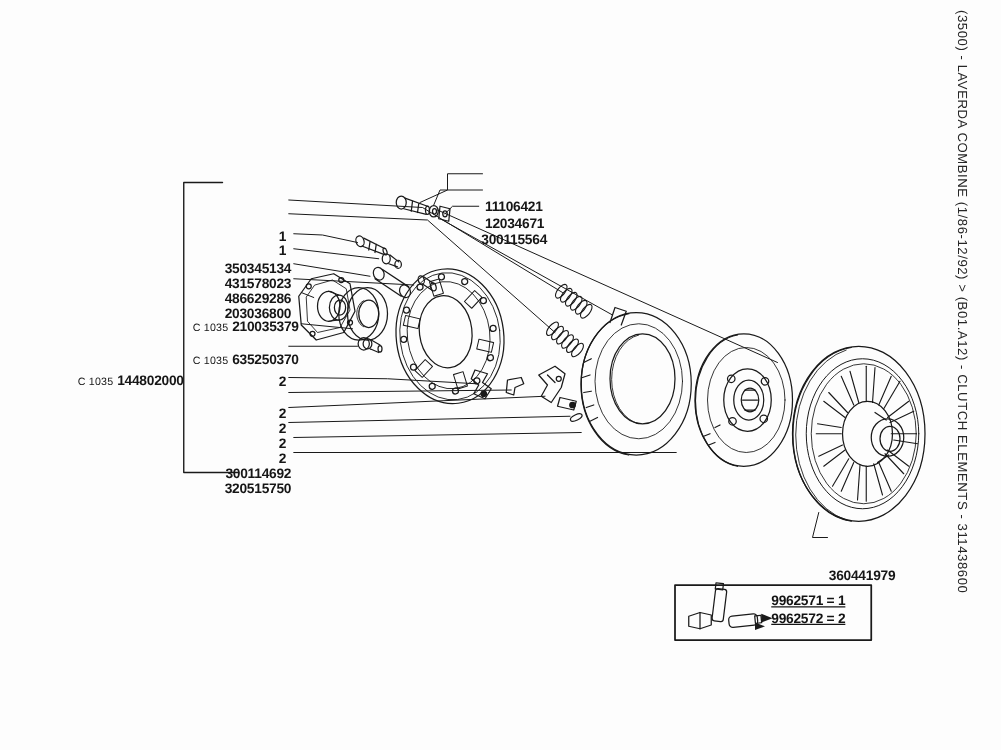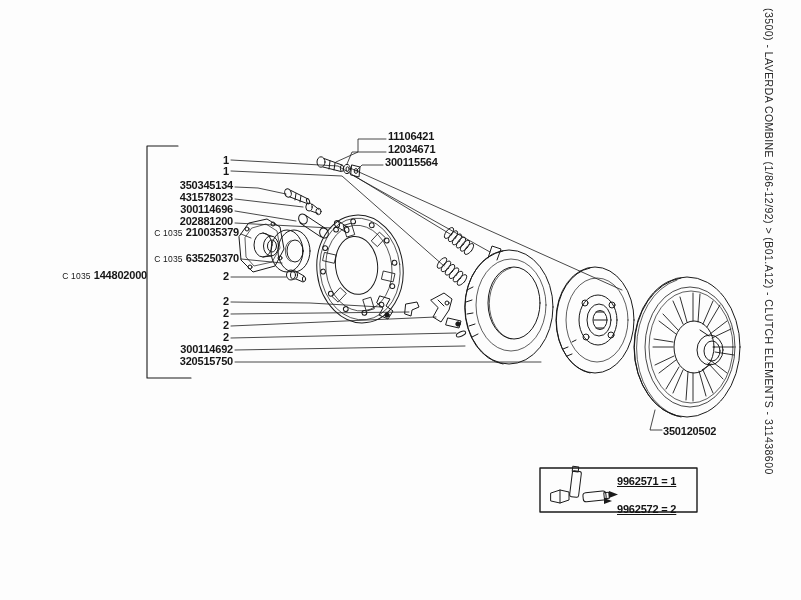--- a/index.html
+++ b/index.html
@@ -1,20 +1,20 @@
 <!DOCTYPE html>
 <html><head>
 <meta charset="utf-8">
 <style>
   html,body{margin:0;padding:0;}
   #page{position:relative;width:801px;height:600px;background:#fdfdfd;overflow:hidden;
         font-family:"Liberation Sans",sans-serif;}
   svg{position:absolute;left:0;top:0;}
   .lbl{position:absolute;font:700 11px/11px "Liberation Sans",sans-serif;color:#161616;
-       letter-spacing:-0.2px;white-space:nowrap;}
+       letter-spacing:-0.2px;white-space:nowrap;margin-top:30px;}
   .lbl .pfx{font-size:8.5px;font-weight:400;margin-right:3px;letter-spacing:0.2px;}
   .vtext{position:absolute;left:763px;top:8px;height:584px;writing-mode:vertical-rl;
          font:400 10.5px "Liberation Sans",sans-serif;color:#262626;letter-spacing:0.45px;
          white-space:nowrap;}
   .legend-line{position:absolute;font:700 11px/11px "Liberation Sans",sans-serif;color:#141414;
          letter-spacing:-0.2px;white-space:nowrap;text-decoration:underline;}
 </style>
 </head>
 <body>
 
@@ -272,35 +272,35 @@
   </svg>
 
   <div class="lbl" style="left:388px;top:131px"><span>11106421</span></div>
   <div class="lbl" style="left:388px;top:144px"><span>12034671</span></div>
   <div class="lbl" style="left:385px;top:157px"><span>300115564</span></div>
 
   <div class="lbl" style="right:572px;top:155px"><span>1</span></div>
   <div class="lbl" style="right:572px;top:166px"><span>1</span></div>
   <div class="lbl" style="right:568px;top:180px"><span>350345134</span></div>
   <div class="lbl" style="right:568px;top:192px"><span>431578023</span></div>
-  <div class="lbl" style="right:568px;top:204px"><span>300114696</span></div>
-  <div class="lbl" style="right:568px;top:216px"><span>202881200</span></div>
+  <div class="lbl" style="right:568px;top:204px"><span>486629286</span></div>
+  <div class="lbl" style="right:568px;top:216px"><span>203036800</span></div>
 
   <div class="lbl" style="right:562px;top:227px"><span class="pfx">C 1035</span><span>210035379</span></div>
   <div class="lbl" style="right:562px;top:253px"><span class="pfx">C 1035</span><span>635250370</span></div>
   <div class="lbl" style="right:654px;top:270px"><span class="pfx">C 1035</span><span>144802000</span></div>
 
   <div class="lbl" style="right:572px;top:271px"><span>2</span></div>
   <div class="lbl" style="right:572px;top:296px"><span>2</span></div>
   <div class="lbl" style="right:572px;top:308px"><span>2</span></div>
   <div class="lbl" style="right:572px;top:320px"><span>2</span></div>
   <div class="lbl" style="right:572px;top:332px"><span>2</span></div>
   <div class="lbl" style="right:568px;top:344px"><span>300114692</span></div>
   <div class="lbl" style="right:568px;top:356px"><span>320515750</span></div>
 
-  <div class="lbl" style="left:663px;top:426px"><span>350120502</span></div>
+  <div class="lbl" style="left:663px;top:426px"><span>360441979</span></div>
 
   <div class="legend-line" style="left:617px;top:476px">9962571 = 1</div>
-  <div class="legend-line" style="left:617px;top:504px">9962572 = 2</div>
+  <div class="legend-line" style="left:617px;top:490px">9962572 = 2</div>
 
   <div class="vtext">(3500) - LAVERDA COMBINE (1/86-12/92) &gt; (B01.A12) - CLUTCH ELEMENTS - 311438600</div>
 
 </div>
 
 </body></html>

